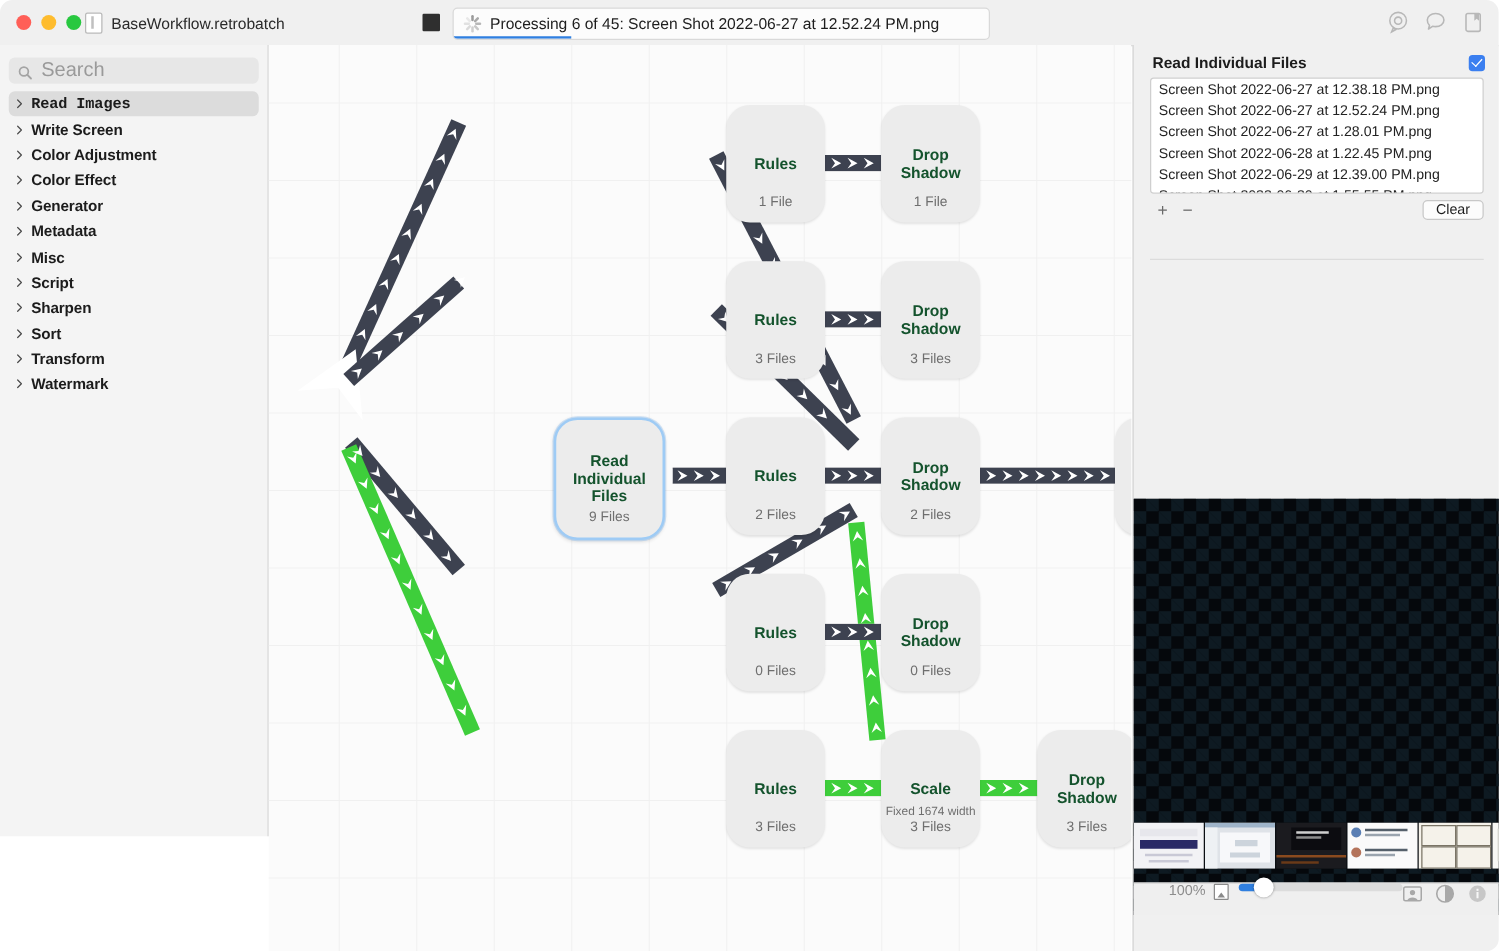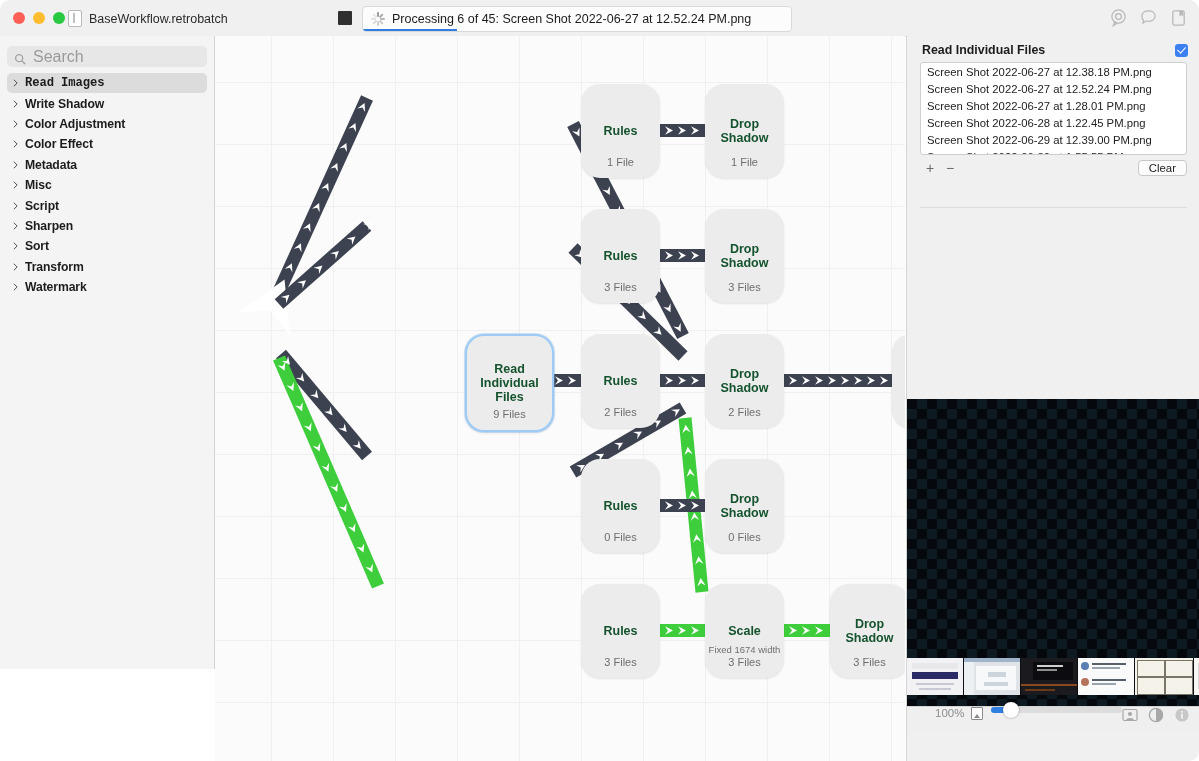--- a/index.html
+++ b/index.html
@@ -208,37 +208,45 @@
             </svg>
           </span>
         <span class="cat-label">Read Images</span>
       </div>
       <div class="cat">
         <span class="chev">
           <svg viewBox="0 0 8 10" width="6" height="8">
               <path d="M1.5 1 L5.5 5 L1.5 9" fill="none" stroke="#4a4a4a" stroke-width="1.3" stroke-linecap="round" stroke-linejoin="round"></path>
             </svg>
           </span>
-        <span class="cat-label">Write Shadow</span>
+        <span class="cat-label">Write Screen</span>
       </div>
       <div class="cat">
         <span class="chev">
           <svg viewBox="0 0 8 10" width="6" height="8">
               <path d="M1.5 1 L5.5 5 L1.5 9" fill="none" stroke="#4a4a4a" stroke-width="1.3" stroke-linecap="round" stroke-linejoin="round"></path>
             </svg>
           </span>
         <span class="cat-label">Color Adjustment</span>
       </div>
       <div class="cat">
         <span class="chev">
           <svg viewBox="0 0 8 10" width="6" height="8">
               <path d="M1.5 1 L5.5 5 L1.5 9" fill="none" stroke="#4a4a4a" stroke-width="1.3" stroke-linecap="round" stroke-linejoin="round"></path>
             </svg>
           </span>
         <span class="cat-label">Color Effect</span>
+      </div>
+      <div class="cat">
+        <span class="chev">
+          <svg viewBox="0 0 8 10" width="6" height="8">
+              <path d="M1.5 1 L5.5 5 L1.5 9" fill="none" stroke="#4a4a4a" stroke-width="1.3" stroke-linecap="round" stroke-linejoin="round"></path>
+            </svg>
+          </span>
+        <span class="cat-label">Generator</span>
       </div>
       <div class="cat">
         <span class="chev">
           <svg viewBox="0 0 8 10" width="6" height="8">
               <path d="M1.5 1 L5.5 5 L1.5 9" fill="none" stroke="#4a4a4a" stroke-width="1.3" stroke-linecap="round" stroke-linejoin="round"></path>
             </svg>
           </span>
         <span class="cat-label">Metadata</span>
       </div>
       <div class="cat">
@@ -497,21 +505,21 @@
 
     <div class="node" style="left:366px;top:173px;width:79px;height:94px;">
       <div class="ntitle">Rules</div>
       <div class="nfoot">3 Files</div>
     </div>
     <div class="node" style="left:490px;top:173px;width:79px;height:94px;">
       <div class="ntitle">Drop Shadow</div>
       <div class="nfoot">3 Files</div>
     </div>
 
-    <div class="node selected" style="left:250px;top:298px;width:85px;height:94px;">
+    <div class="node selected" style="left:228px;top:298px;width:85px;height:94px;">
       <div class="ntitle" style="white-space:pre-line">Read
 Individual
 Files</div>
       <div class="nfoot">9 Files</div>
     </div>
     <div class="node" style="left:366px;top:298px;width:79px;height:94px;">
       <div class="ntitle">Rules</div>
       <div class="nfoot">2 Files</div>
     </div>
     <div class="node" style="left:490px;top:298px;width:79px;height:94px;">

